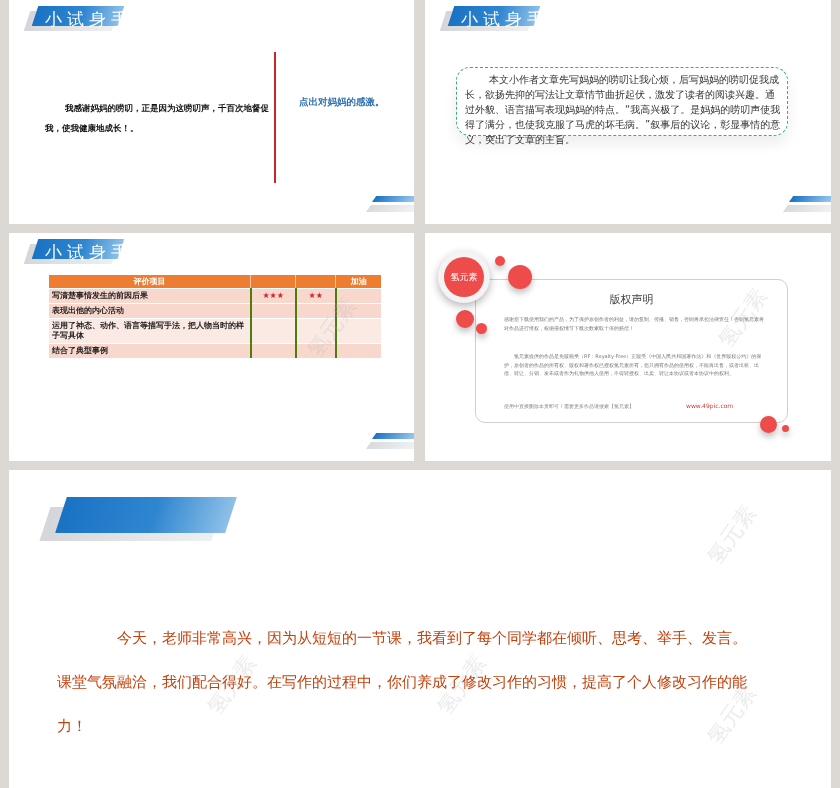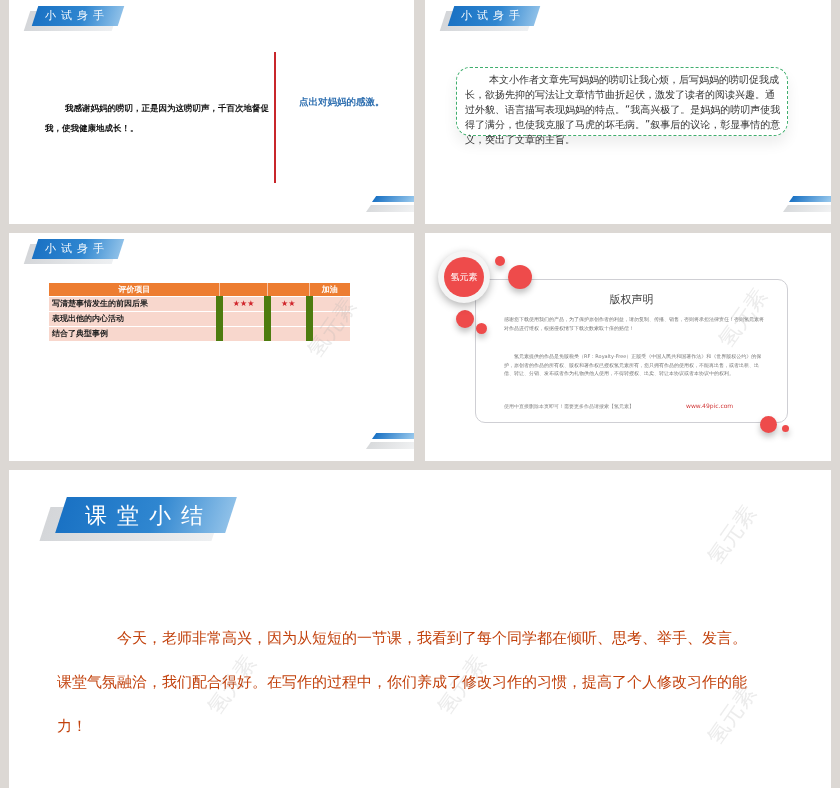--- a/index.html
+++ b/index.html
@@ -11,40 +11,40 @@
   #s4{left:425px;top:233px;width:406px;height:228px;}
   #s5{left:9px;top:470px;width:822px;height:318px;}
 
   .badge{position:absolute;}
   .badge .shadow{position:absolute;background:linear-gradient(90deg,#d4d6d9,#eef0f2);transform:skewX(-18deg);}
   .badge .blue{position:absolute;background:linear-gradient(90deg,#1a72c4 0%,#2f86d0 55%,#8ec0e8 100%);transform:skewX(-18deg);}
   .badge .txt{position:absolute;color:#fff;white-space:nowrap;}
   .b-small{left:18px;top:6px;width:100px;height:24px;}
   .b-small .shadow{left:0;top:5px;width:88px;height:20px;}
   .b-small .blue{left:8px;top:0;width:86px;height:20px;}
-  .b-small .txt{left:18px;top:2px;font-size:11px;letter-spacing:5px;text-align:center;}
+  .b-small .txt{left:18px;top:2px;font-size:17px;letter-spacing:5px;text-align:center;}
 
   .corner-deco{position:absolute;right:0;bottom:8px;width:50px;height:20px;}
   .corner-deco .c1{position:absolute;right:0;top:0;width:42px;height:6px;background:linear-gradient(90deg,#1a72c4,#9ccbee);transform:skewX(-35deg);transform-origin:bottom left;}
   .corner-deco .c2{position:absolute;right:0;top:9px;width:48px;height:7px;background:linear-gradient(90deg,#d8dadc,#f1f2f3);transform:skewX(-35deg);transform-origin:bottom left;}
 
   
   .s1-text{position:absolute;left:36px;top:98px;width:224px;font-size:8.5px;font-weight:bold;color:#111;line-height:20px;text-indent:20px;}
   .s1-line{position:absolute;left:265px;top:52px;width:2px;height:131px;background:#c8262b;}
   .s1-note{position:absolute;left:290px;top:96px;font-size:9.5px;font-weight:bold;color:#2e6fb0;}
 
   
   .s2-box{position:absolute;left:31px;top:67px;width:330px;height:67px;border:1.5px dashed #3fae6d;border-radius:14px;box-shadow:0 8px 14px rgba(0,0,0,0.07);}
   .s2-text{position:absolute;left:8px;top:4px;right:4px;font-size:10px;color:#333;line-height:15px;text-indent:24px;}
 
   
-  .tbl{position:absolute;left:40px;top:50px;width:301px;border-collapse:collapse;font-size:8px;font-weight:bold;color:#222;}
+  .tbl{position:absolute;left:40px;top:42px;width:332px;border-collapse:collapse;font-size:8px;font-weight:bold;color:#222;}
   .tbl th{background:#ed7d31;color:#fff;font-weight:bold;height:13px;padding:0;border-right:1px solid #f6c4a6;font-size:8px;}
   .tbl th:last-child{border-right:none;}
-  .tbl td{padding:2px 3px;line-height:10px;border-right:7px solid #4d7c0f;border-top:1px solid #fff;}
+  .tbl td{padding:2px 3px;line-height:10px;border-right:2px solid #4d7c0f;border-top:1px solid #fff;}
   .tbl td:last-child{border-right:none;}
   .tbl tr.odd td{background:#f8d7cd;}
   .tbl tr.even td{background:#fbeae4;}
   .tbl td.c0{width:194px;text-align:left;}
   .tbl td.c1{width:37px;text-align:center;color:#d0252b;}
   .tbl td.c2{width:32px;text-align:center;color:#d0252b;}
   .tbl td.c3{width:38px;}
 
   
   .s4-card{position:absolute;left:50px;top:46px;width:311px;height:142px;border:1px solid #cfcfd4;border-radius:10px;}
@@ -121,20 +121,26 @@
         <td class="c1">★★★</td>
         <td class="c2">★★</td>
         <td class="c3"></td>
       </tr>
       <tr class="odd">
         <td class="c0">表现出他的内心活动</td>
         <td class="c1"></td>
         <td class="c2"></td>
         <td class="c3"></td>
       </tr>
+      <tr class="even">
+        <td class="c0">运用了神态、动作、语言等描写手法，把人物当时的样子写具体</td>
+        <td class="c1"></td>
+        <td class="c2"></td>
+        <td class="c3"></td>
+      </tr>
       <tr class="odd">
         <td class="c0">结合了典型事例</td>
         <td class="c1"></td>
         <td class="c2"></td>
         <td class="c3"></td>
       </tr>
     </tbody>
   </table>
   <div class="wm" style="left:290px;top:80px;">氢元素</div>
   <div class="corner-deco">
@@ -160,20 +166,19 @@
   </div>
   <div class="circle" style="left:335px;top:183px;width:17px;height:17px;"></div>
   <div class="circle" style="left:357px;top:192px;width:7px;height:7px;"></div>
   <div class="wm" style="left:285px;top:70px;">氢元素</div>
 </div>
 
 <div class="slide" id="s5">
   <div class="badge b-large">
     <div class="shadow"></div>
     <div class="blue"></div>
-    <div class="txt">课堂小结</div>
   </div>
   <div class="s5-text">今天，老师非常高兴，因为从短短的一节课，我看到了每个同学都在倾听、思考、举手、发言。课堂气氛融洽，我们配合得好。在写作的过程中，你们养成了修改习作的习惯，提高了个人修改习作的能力！</div>
   <div class="wm" style="left:190px;top:200px;">氢元素</div>
   <div class="wm" style="left:420px;top:200px;">氢元素</div>
   <div class="wm" style="left:690px;top:230px;">氢元素</div>
   <div class="wm" style="left:690px;top:50px;">氢元素</div>
 </div>
 
 </body></html>

